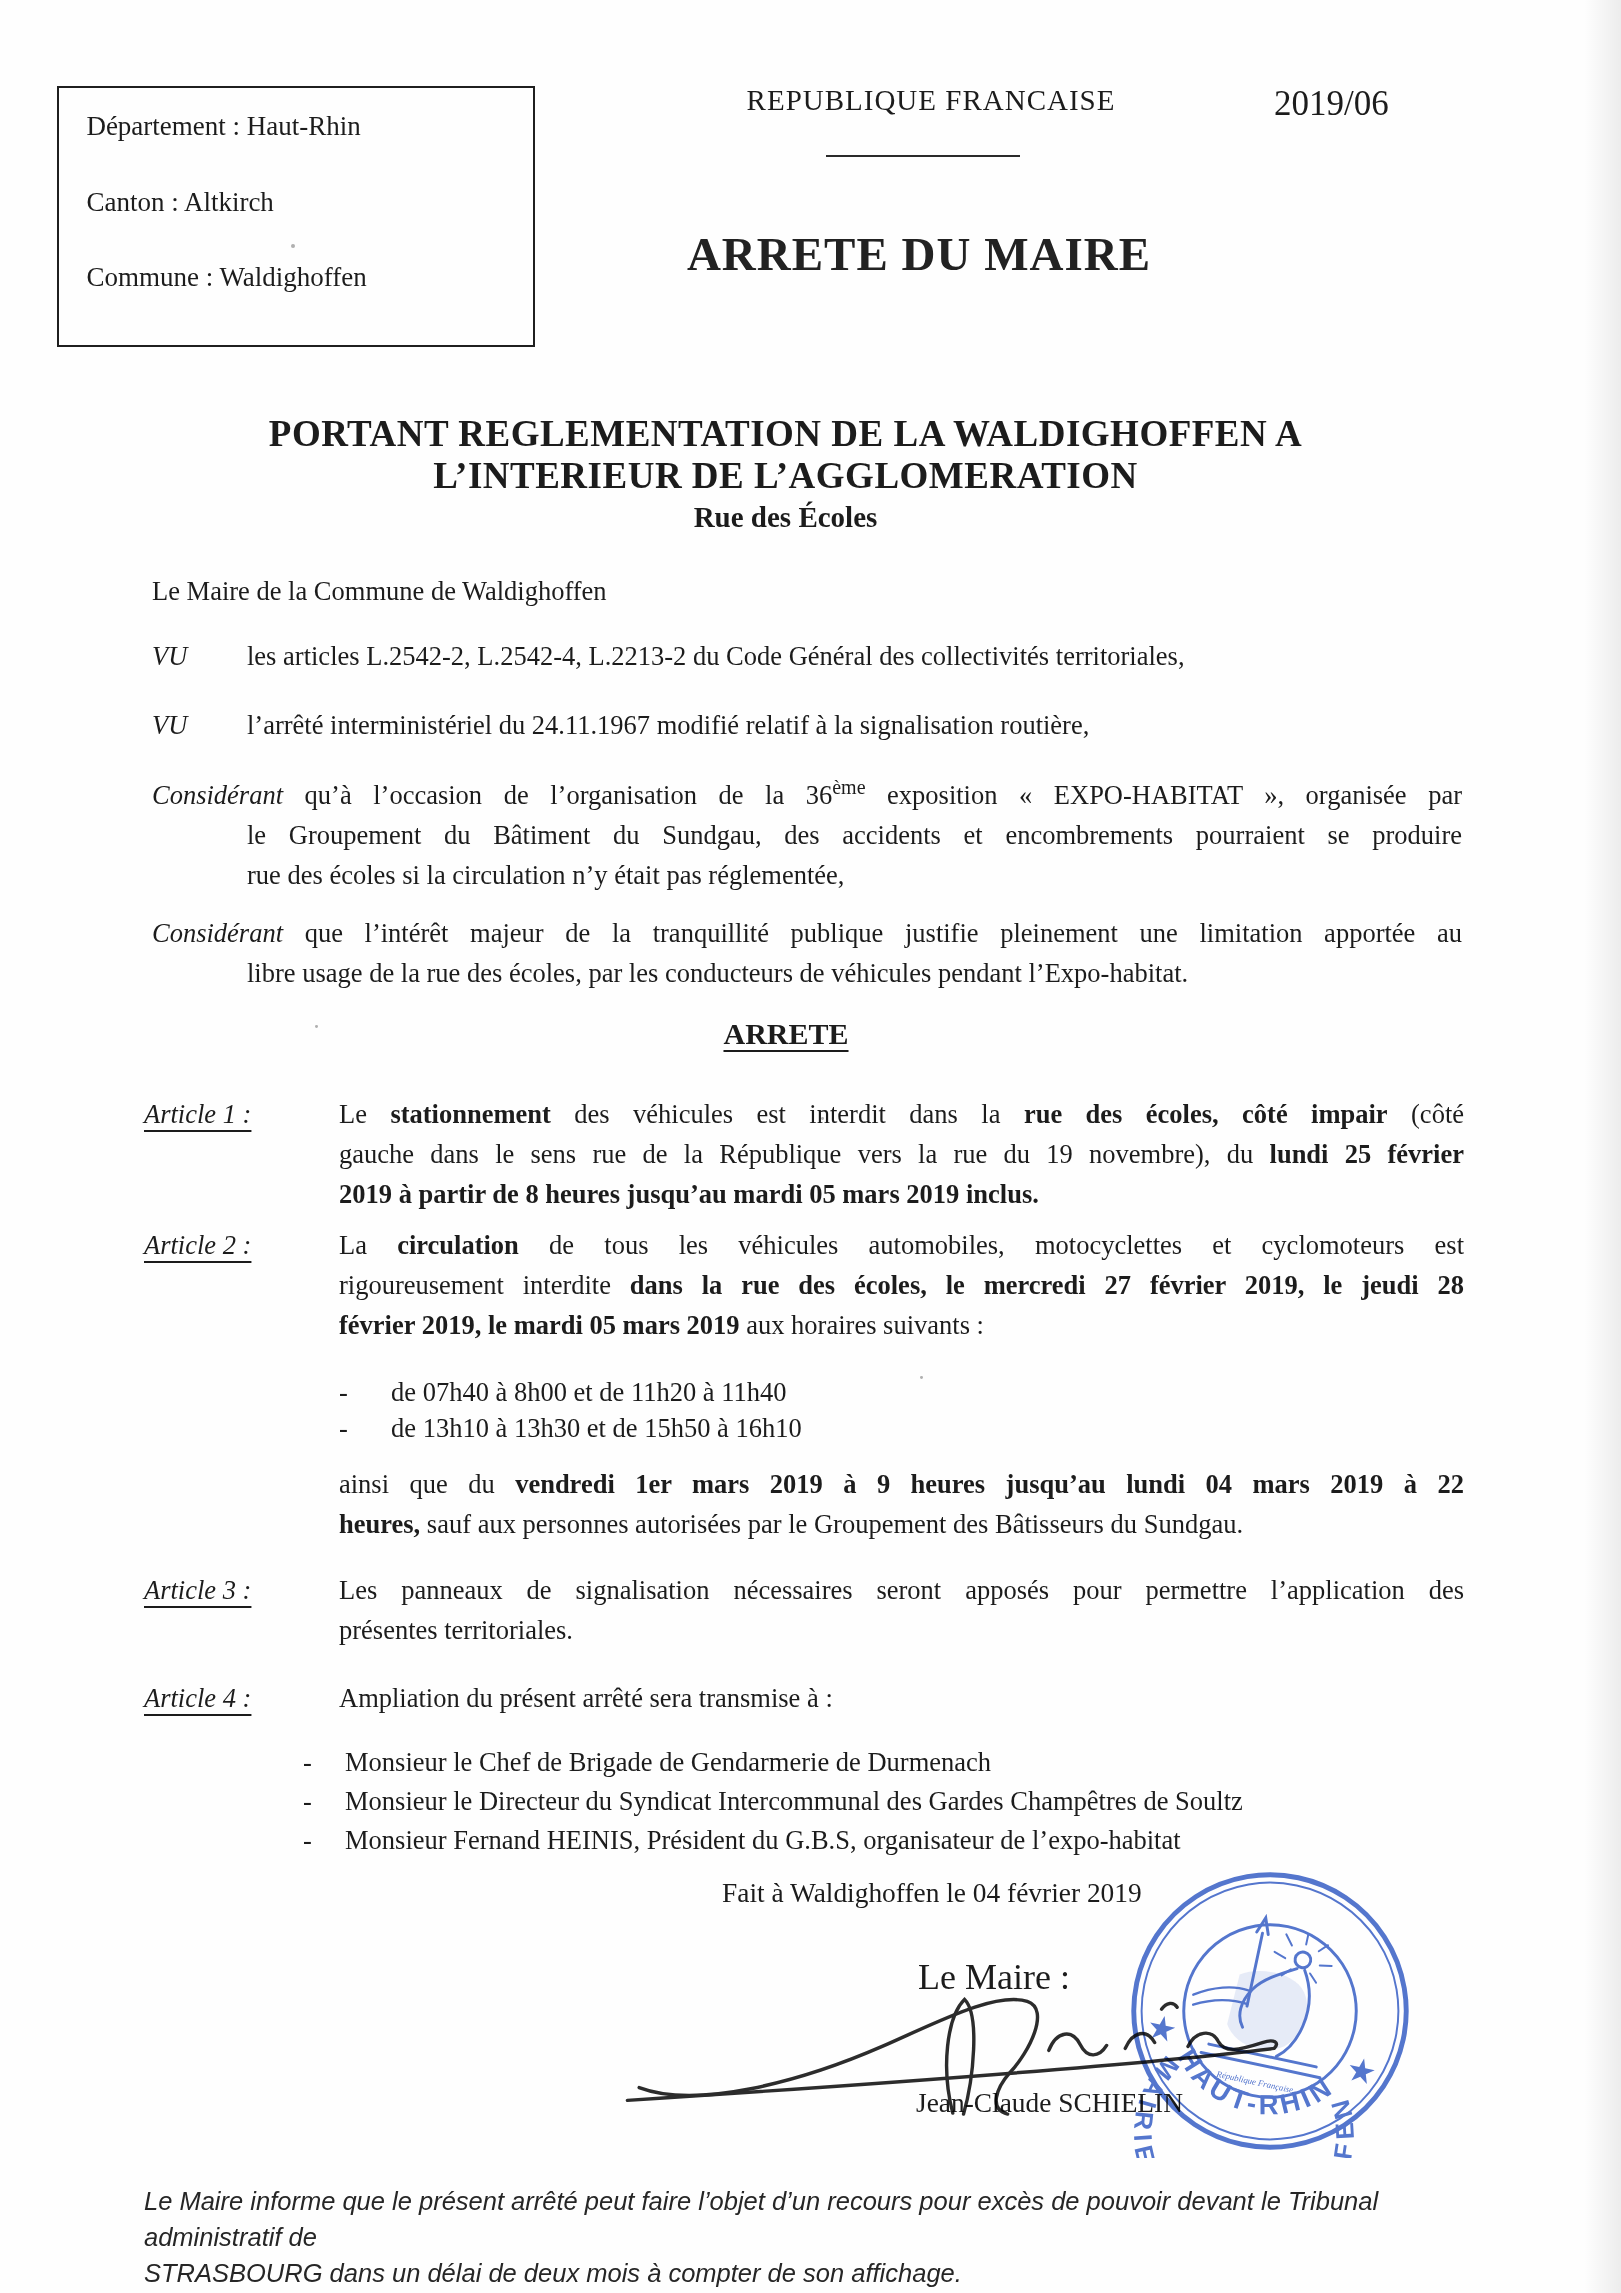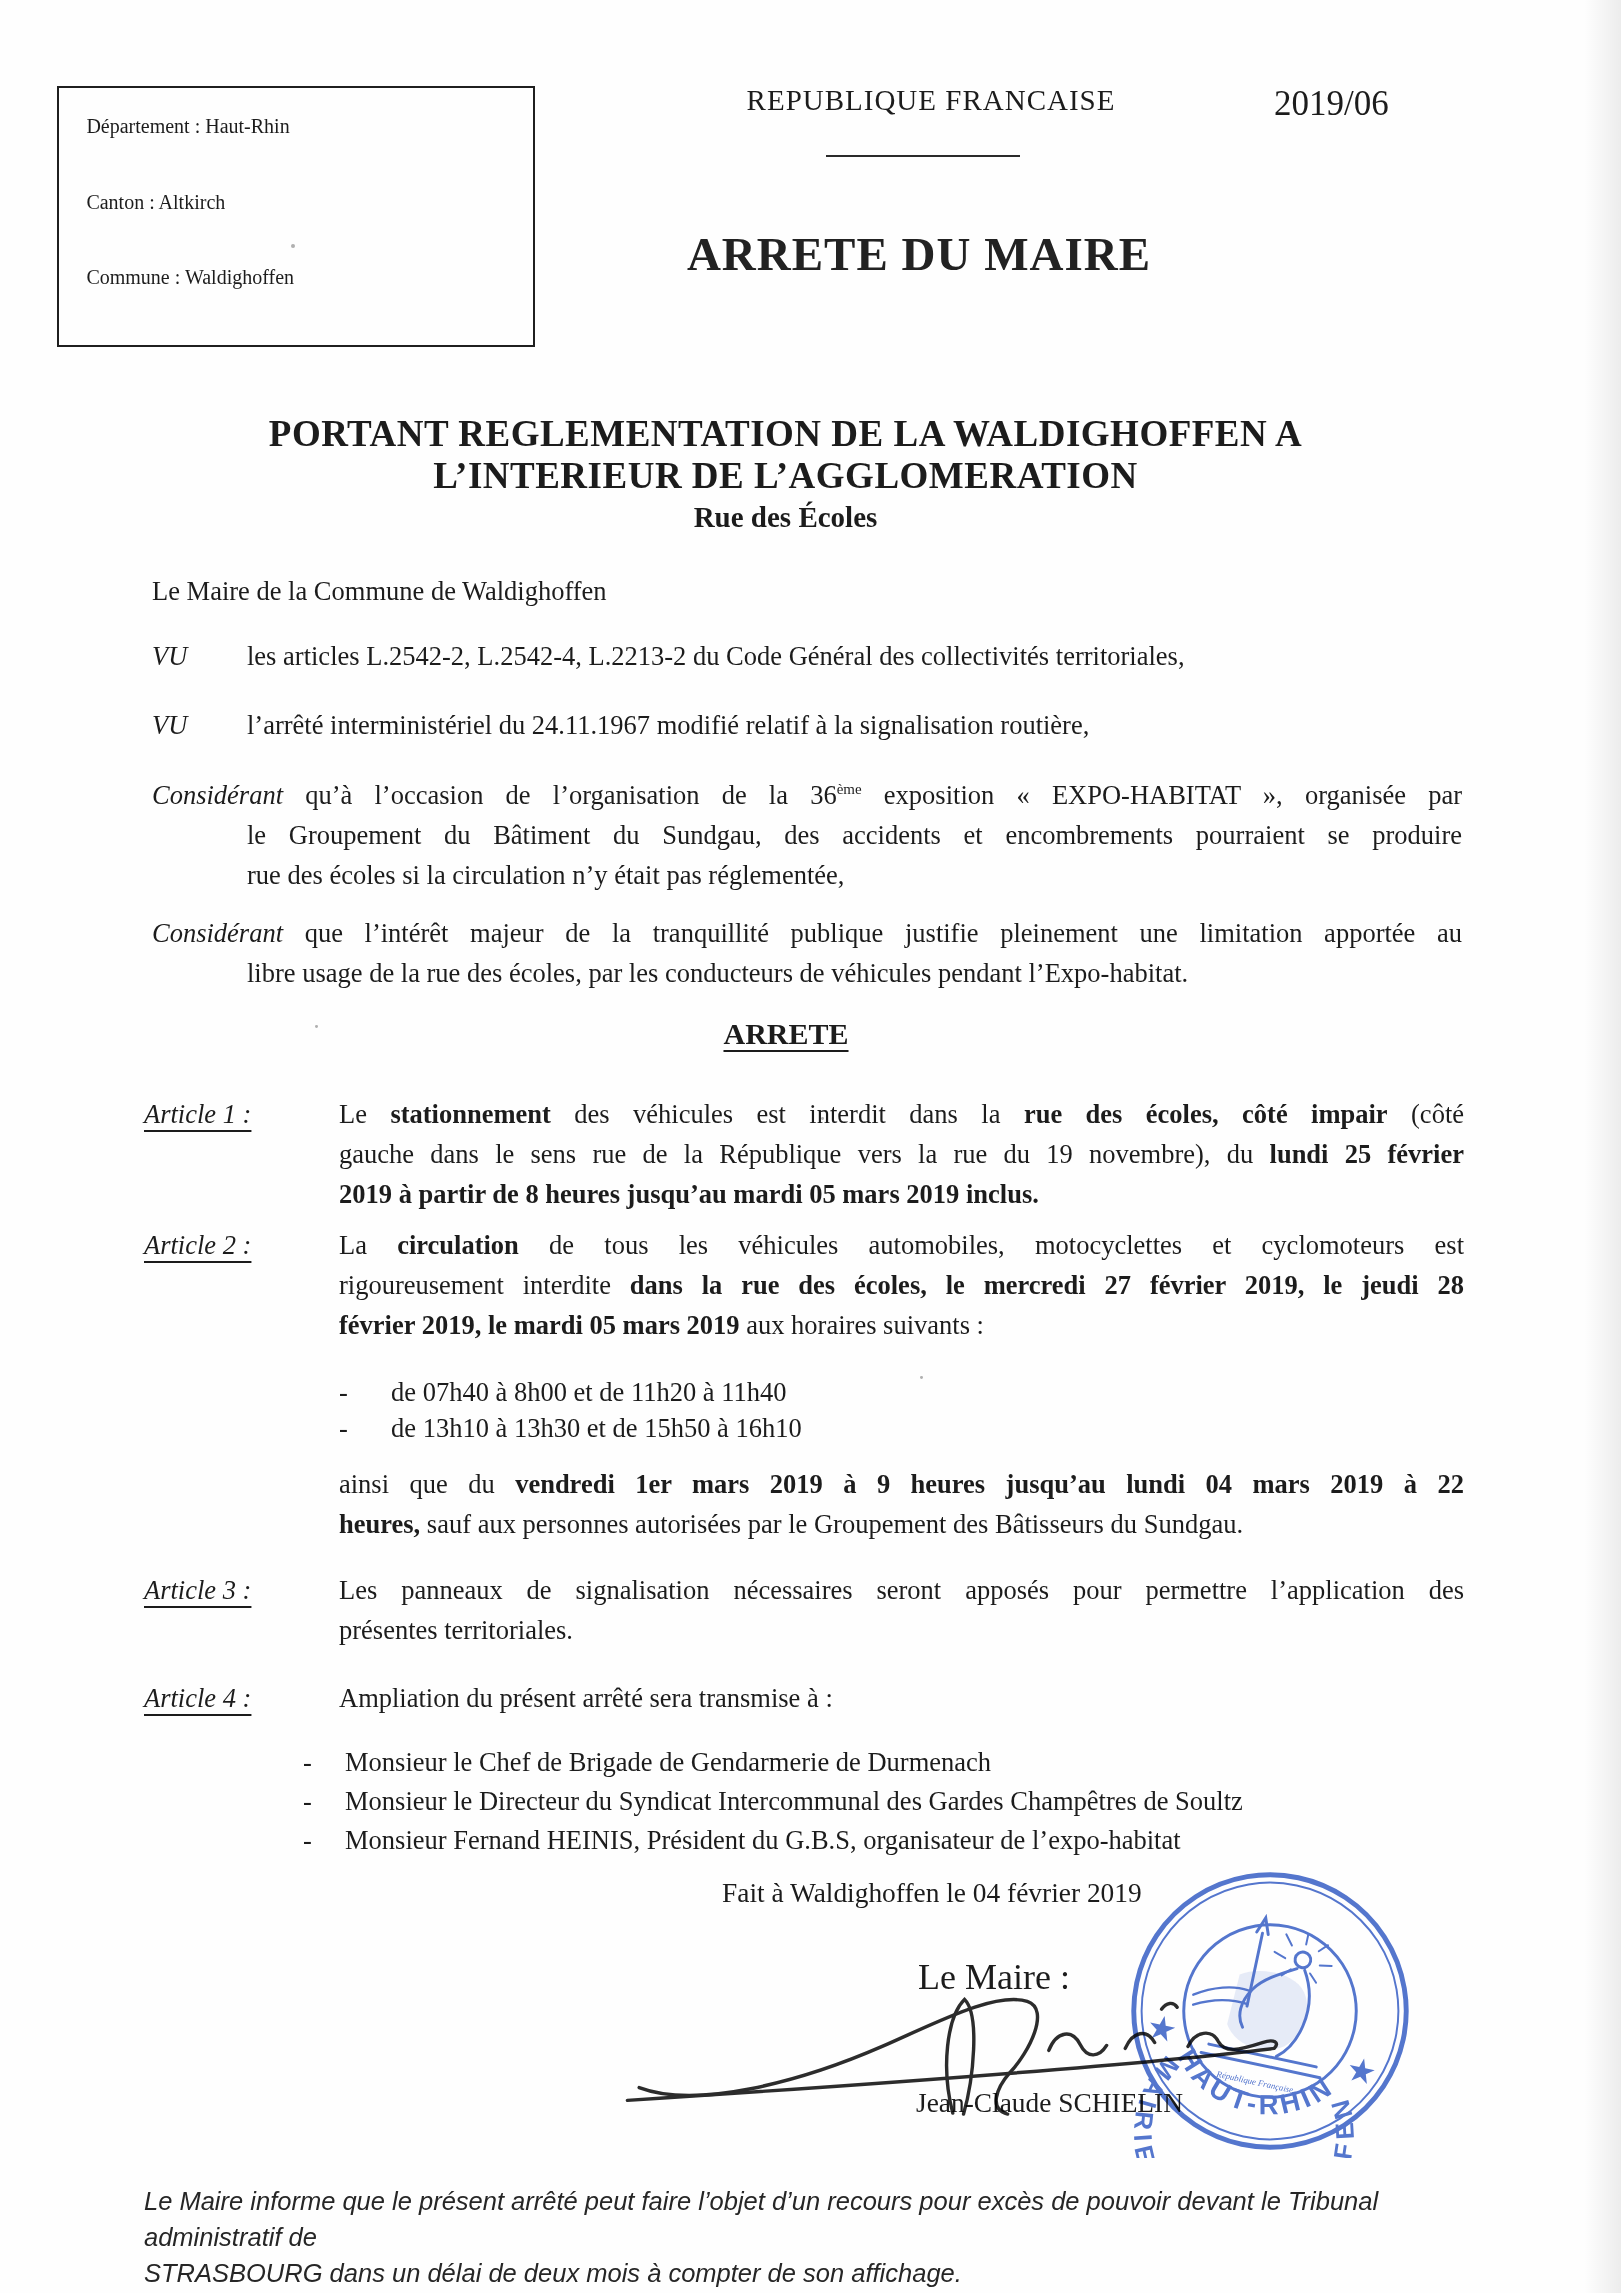--- a/index.html
+++ b/index.html
@@ -7,26 +7,26 @@
     position:relative;width:1621px;height:2294px;background:#fefefe;
     font-family:"Liberation Serif","DejaVu Serif",serif;color:#1c1c1c;
     font-size:26.5px;overflow:hidden;margin:0 auto;
   }
   .abs{position:absolute;}
   .tl{height:40px;line-height:40px;white-space:normal;}
   .just{text-align:justify;text-align-last:justify;}
   .ind{margin-left:95px;}
   .bd{font-weight:700;}
   .it{font-style:italic;}
-  .sp{vertical-align:super;font-size:15px;line-height:0;}
+  .sp{vertical-align:super;font-size:20px;line-height:0;}
   .dash{display:inline-block;width:52px;}
   .dash4{display:inline-block;width:42px;}
 
   .corner-box{left:57px;top:86px;width:474px;height:257px;border:2px solid #1f1f1f;}
-  .corner-line{position:absolute;left:27.4px;height:33px;line-height:33px;font-size:20px;}
+  .corner-line{position:absolute;left:27.4px;height:33px;line-height:33px;font-size:27px;}
   .cl1{top:21.6px;} .cl2{top:98px;font-family:Liberation Serif, serif;} .cl3{top:173px;}
 
   .republic{left:725px;top:84px;width:412px;text-align:center;font-size:29px;letter-spacing:1px;}
   .dossier{left:1274px;top:84px;font-size:35px;}
   .rule{left:826px;top:155px;width:194px;height:2px;background:#2a2a2a;}
   .main-heading{left:669px;top:227px;width:500px;text-align:center;font-size:47px;font-weight:700;letter-spacing:1px;color:#222;}
 
   .title-block{left:173px;top:412px;width:1225px;text-align:center;font-weight:700;}
   .title-l1{font-size:37px;line-height:43px;letter-spacing:0.5px;}
   .title-l2{font-size:37px;line-height:41px;letter-spacing:0.5px;}

